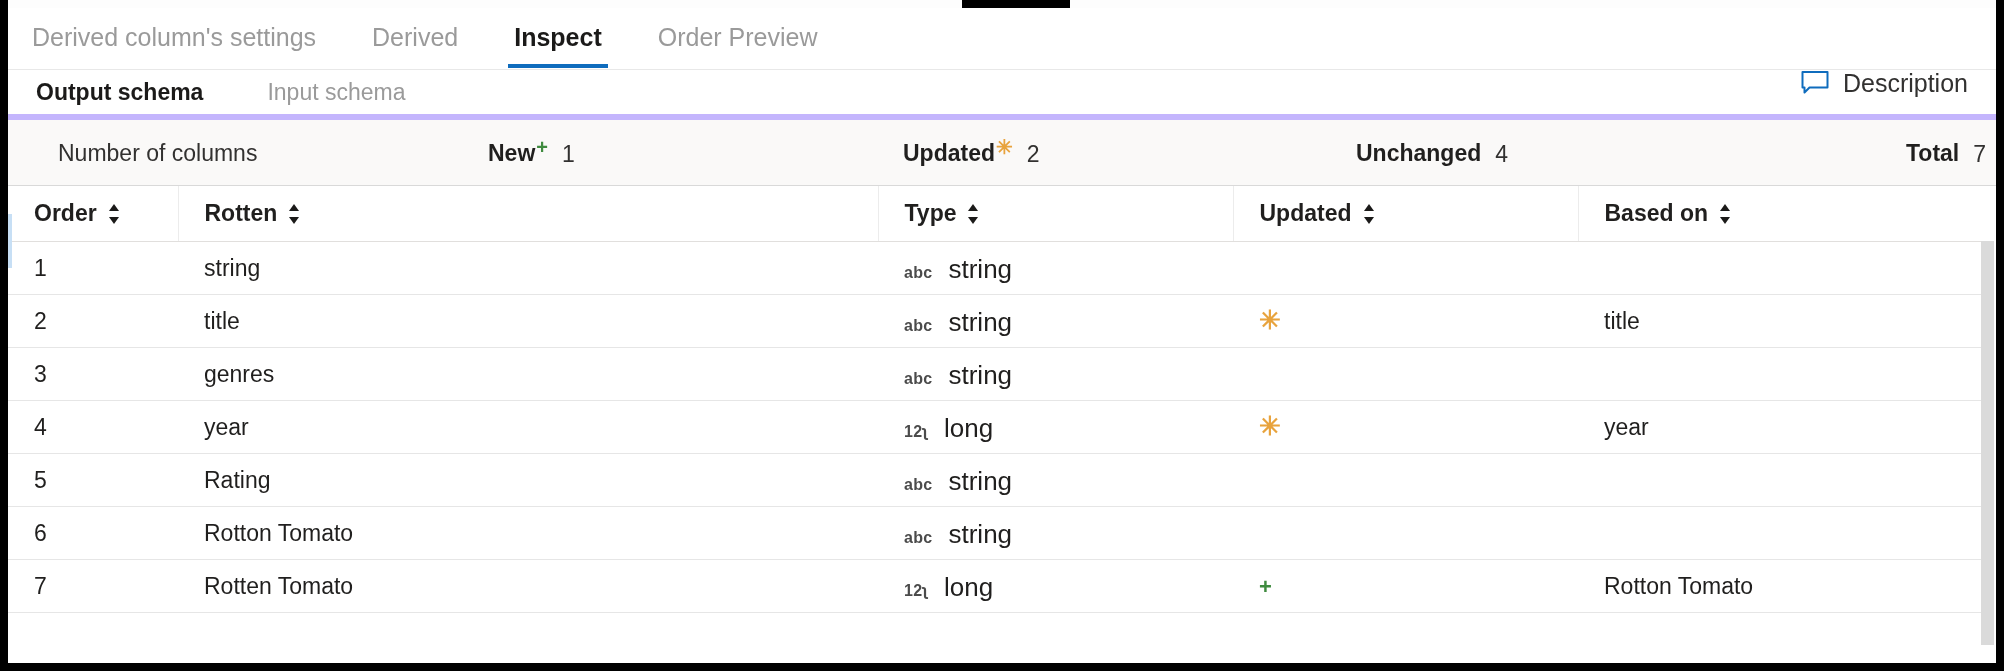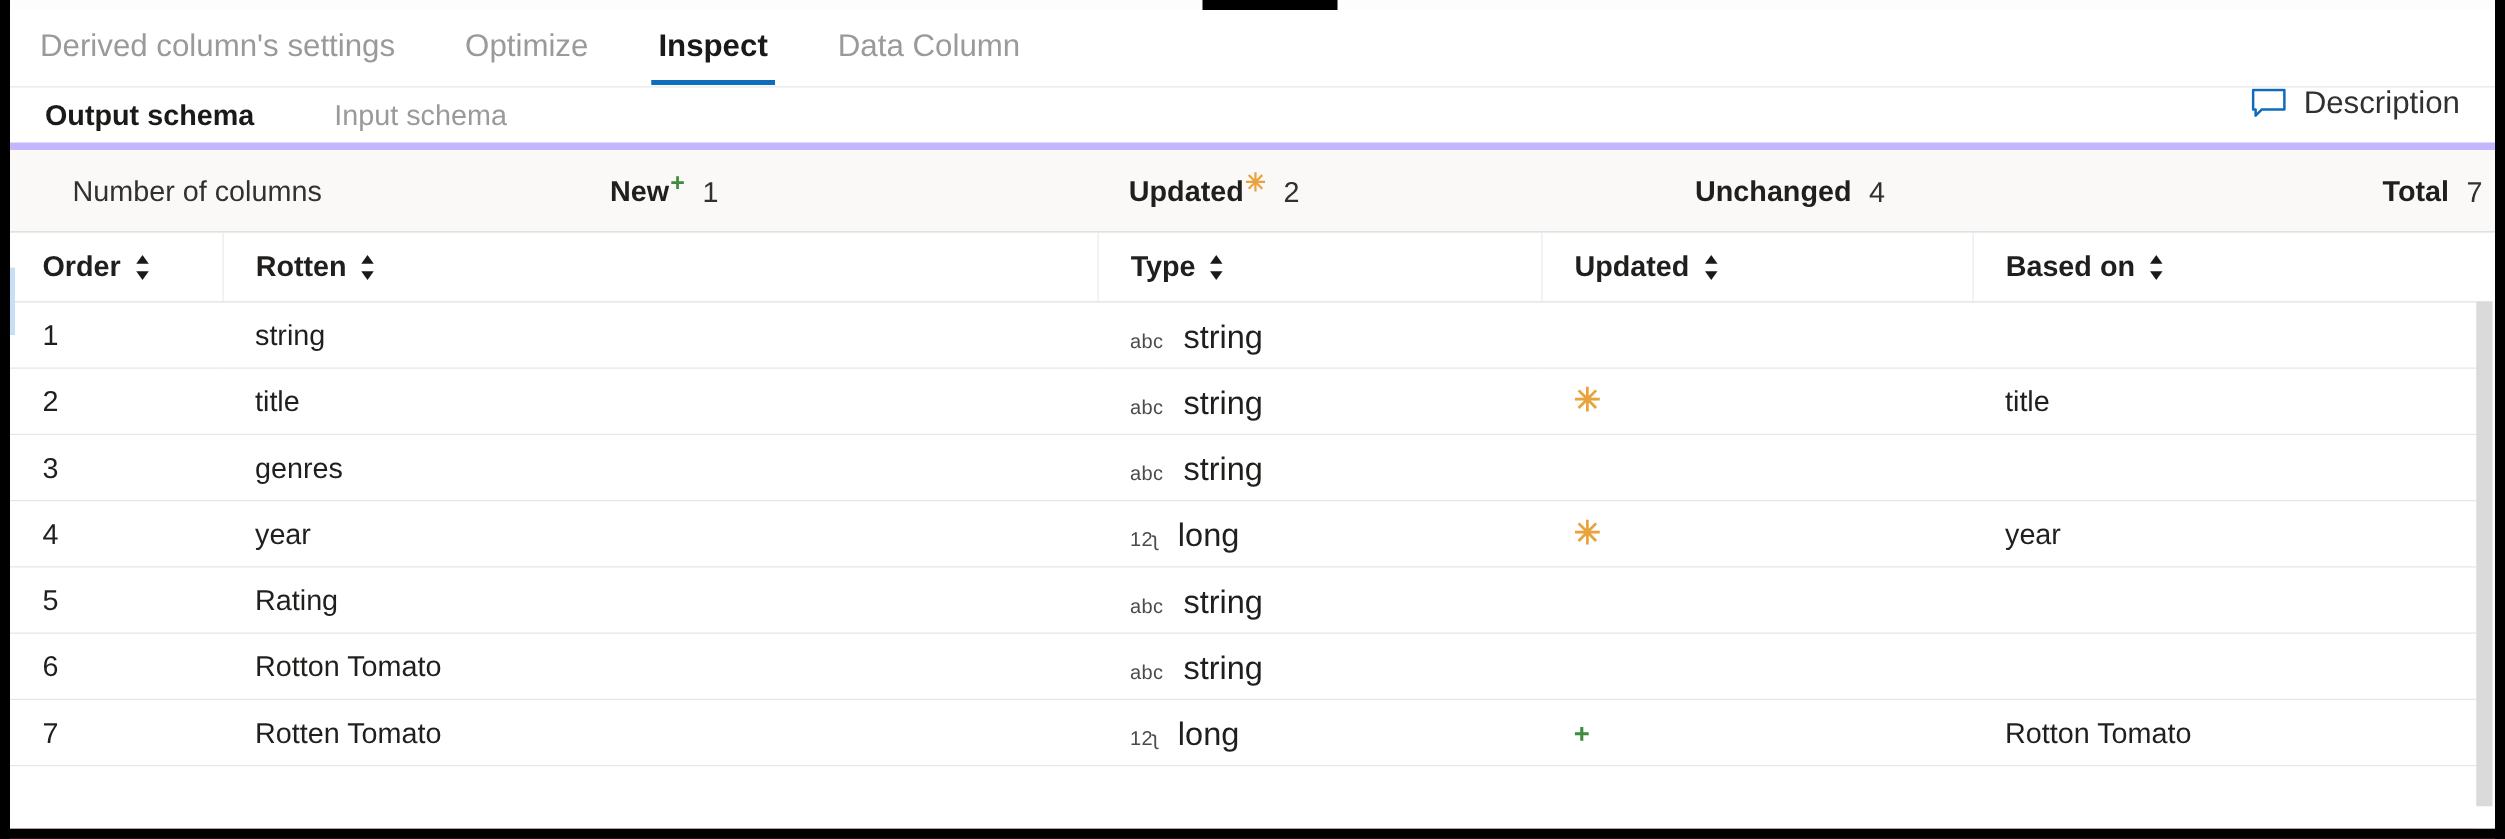--- a/index.html
+++ b/index.html
@@ -14,21 +14,21 @@
     overflow: hidden;
     font-family: "Liberation Sans", sans-serif;
     color: #201f1e;
   }
 
   
   #app {
     position: relative;
     width: 2004px;
     height: 671px;
-    background: #ec4899;
+    background: #86efac;
     box-sizing: border-box;
   }
   .top-notch {
     position: absolute;
     top: 0;
     left: 962px;
     width: 108px;
     height: 8px;
     background: #000;
     z-index: 6;
@@ -278,21 +278,21 @@
   .col-updated { width: 345px; }
   .col-basedon { width: 418px; }
 
   .type-cell {
     display: flex;
     align-items: baseline;
     gap: 16px;
   }
   .type-glyph {
     font-size: 16px;
-    font-weight: 400;
+    font-weight: 700;
     color: #4b4b4b;
     letter-spacing: 0.3px;
     white-space: nowrap;
     margin-top: 13px;
   }
   .type-name { font-size: 26px; color: #201f1e; }
 
   .marker {
     font-size: 26px;
     line-height: 1;
@@ -333,27 +333,27 @@
   <div class="frame-strip-right"></div>
   <div class="frame-strip-bottom"></div>
 
   <div id="panel">
 
     <div class="tabbar">
       <div class="tab">
         <span>Derived column's settings</span>
       </div>
       <div class="tab">
-        <span>Optimize</span>
+        <span>Derived</span>
       </div>
       <div class="tab selected">
         <span>Inspect</span>
       </div>
       <div class="tab">
-        <span>Data Column</span>
+        <span>Order Preview</span>
       </div>
 
       <div class="description-btn">
         <span>
           <svg class="bubble-icon" viewBox="0 0 28 24" xmlns="http://www.w3.org/2000/svg">
             <path d="M1.5 1.5 H26.5 V17 H8.5 L3.5 22 V17 H1.5 Z" fill="none" stroke="#0f6cbd" stroke-width="2" stroke-linejoin="round"></path>
           </svg>
         </span>
         <span class="label">Description</span>
       </div>

